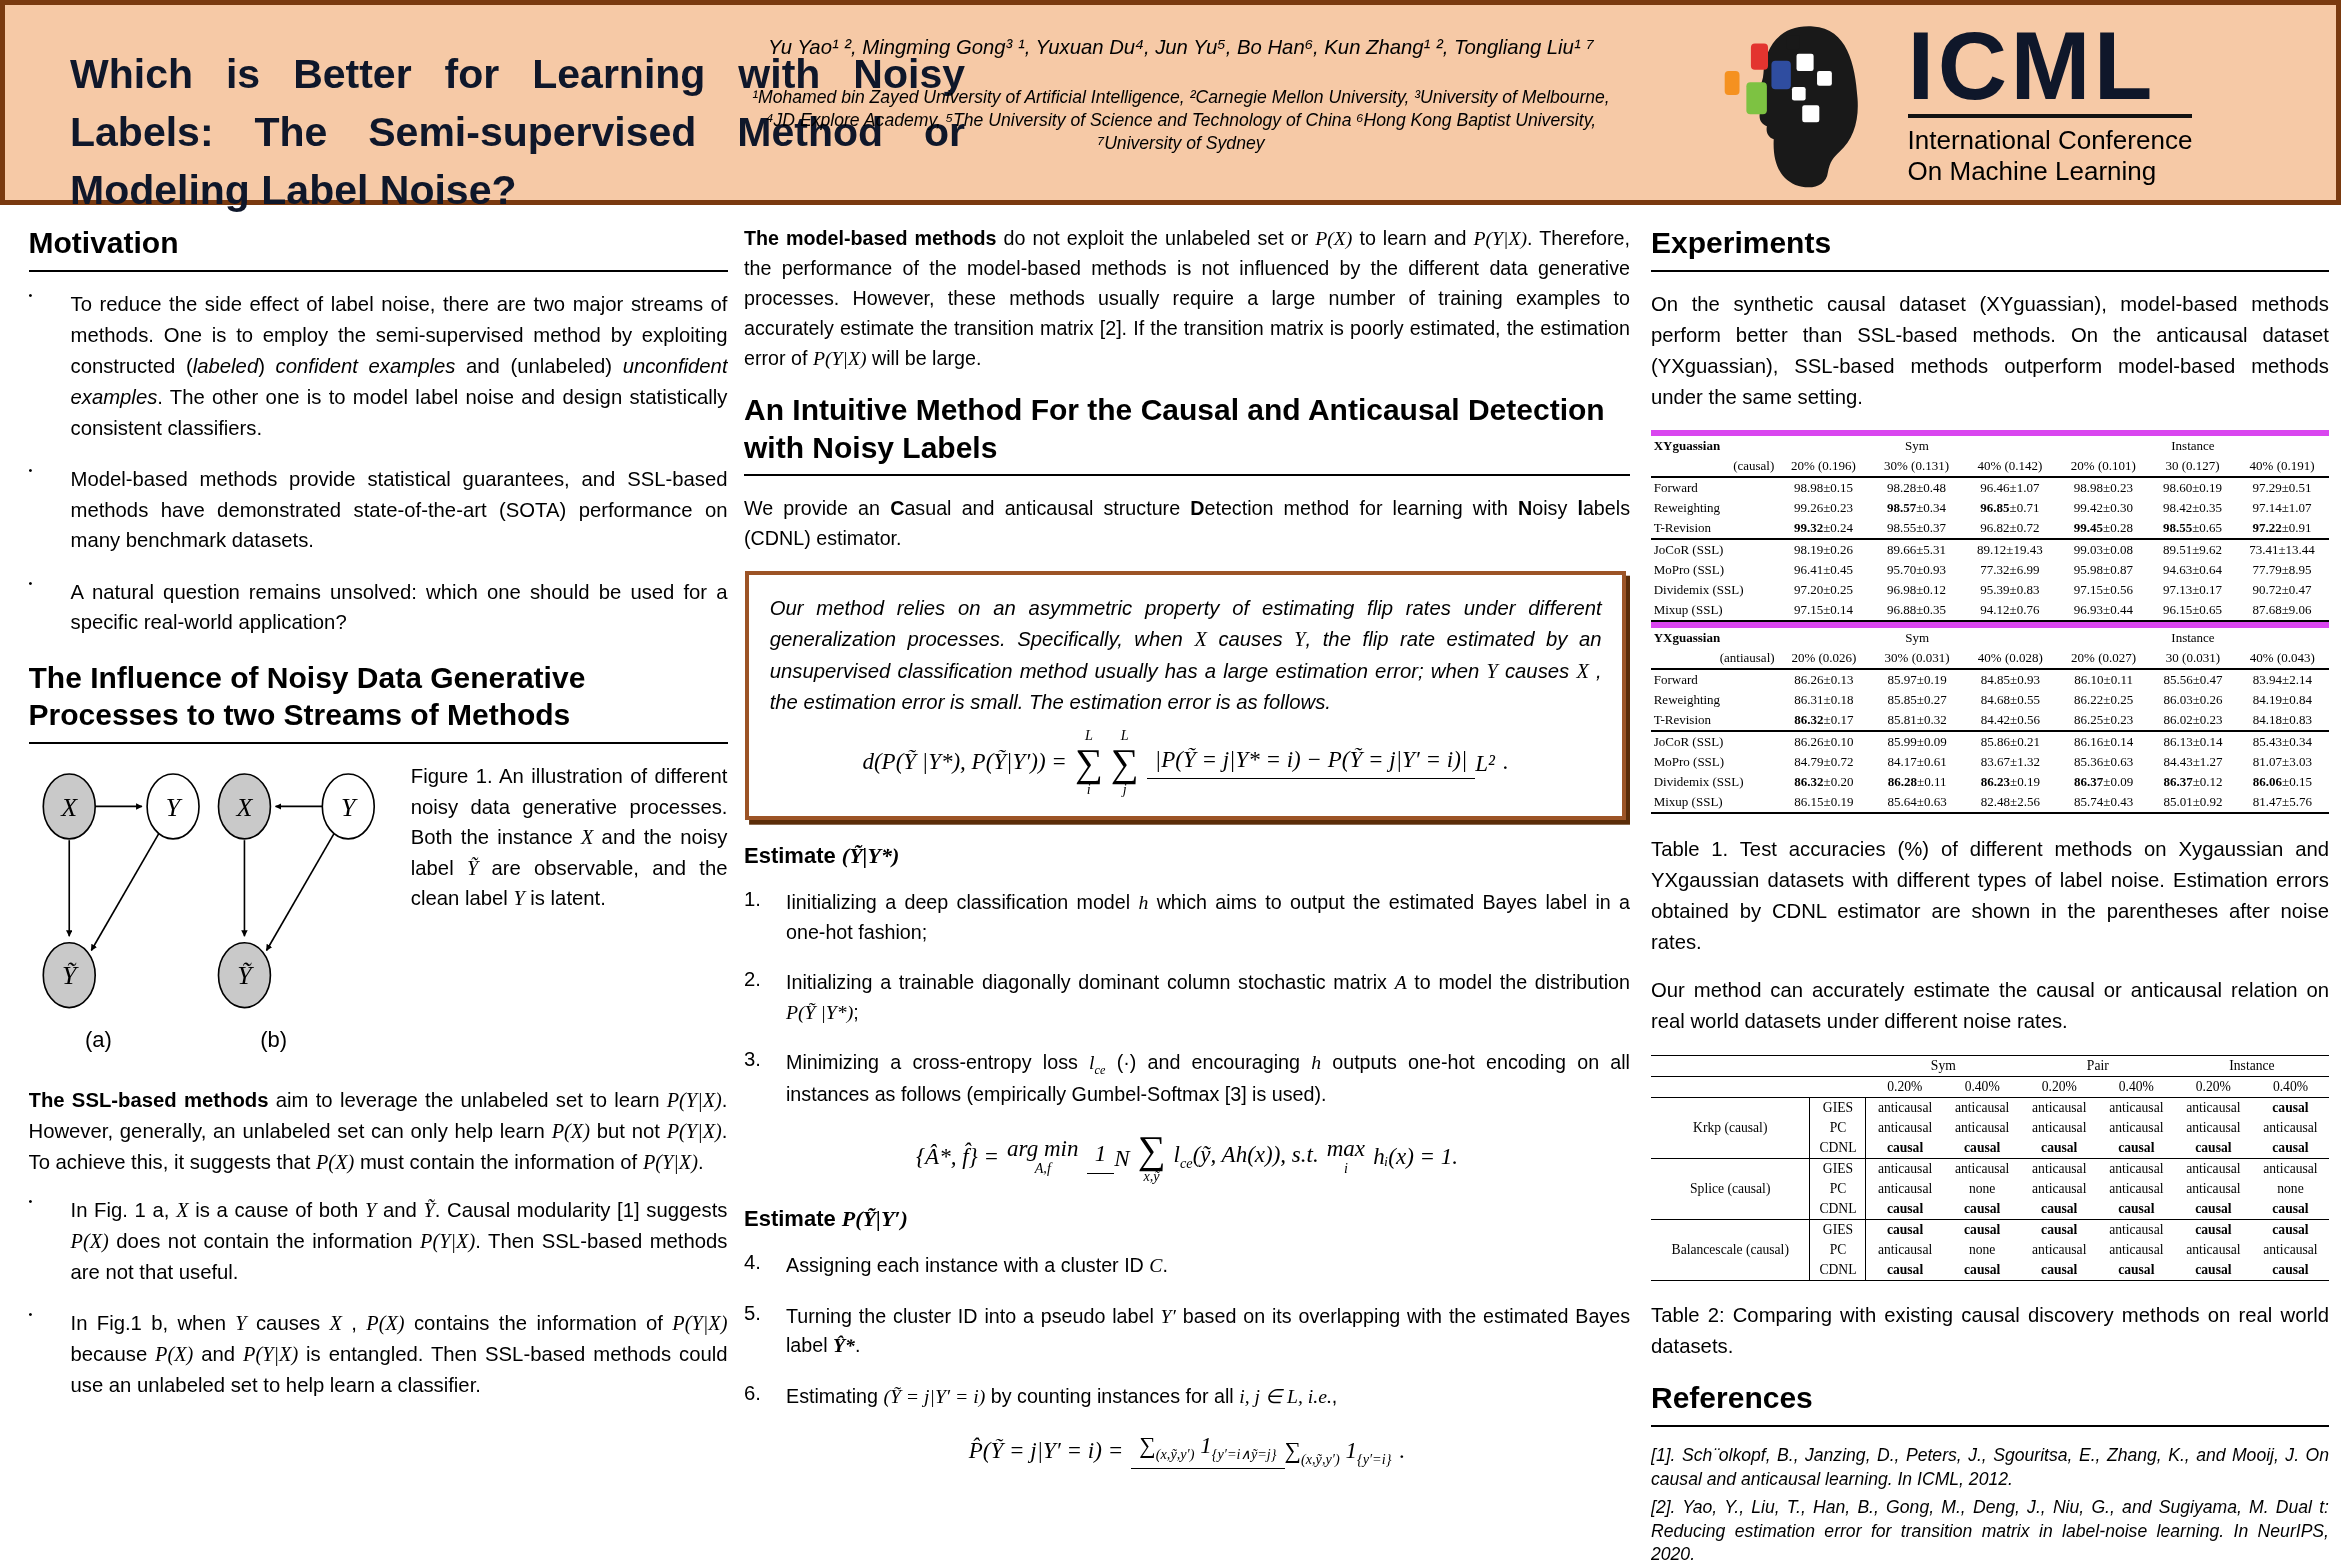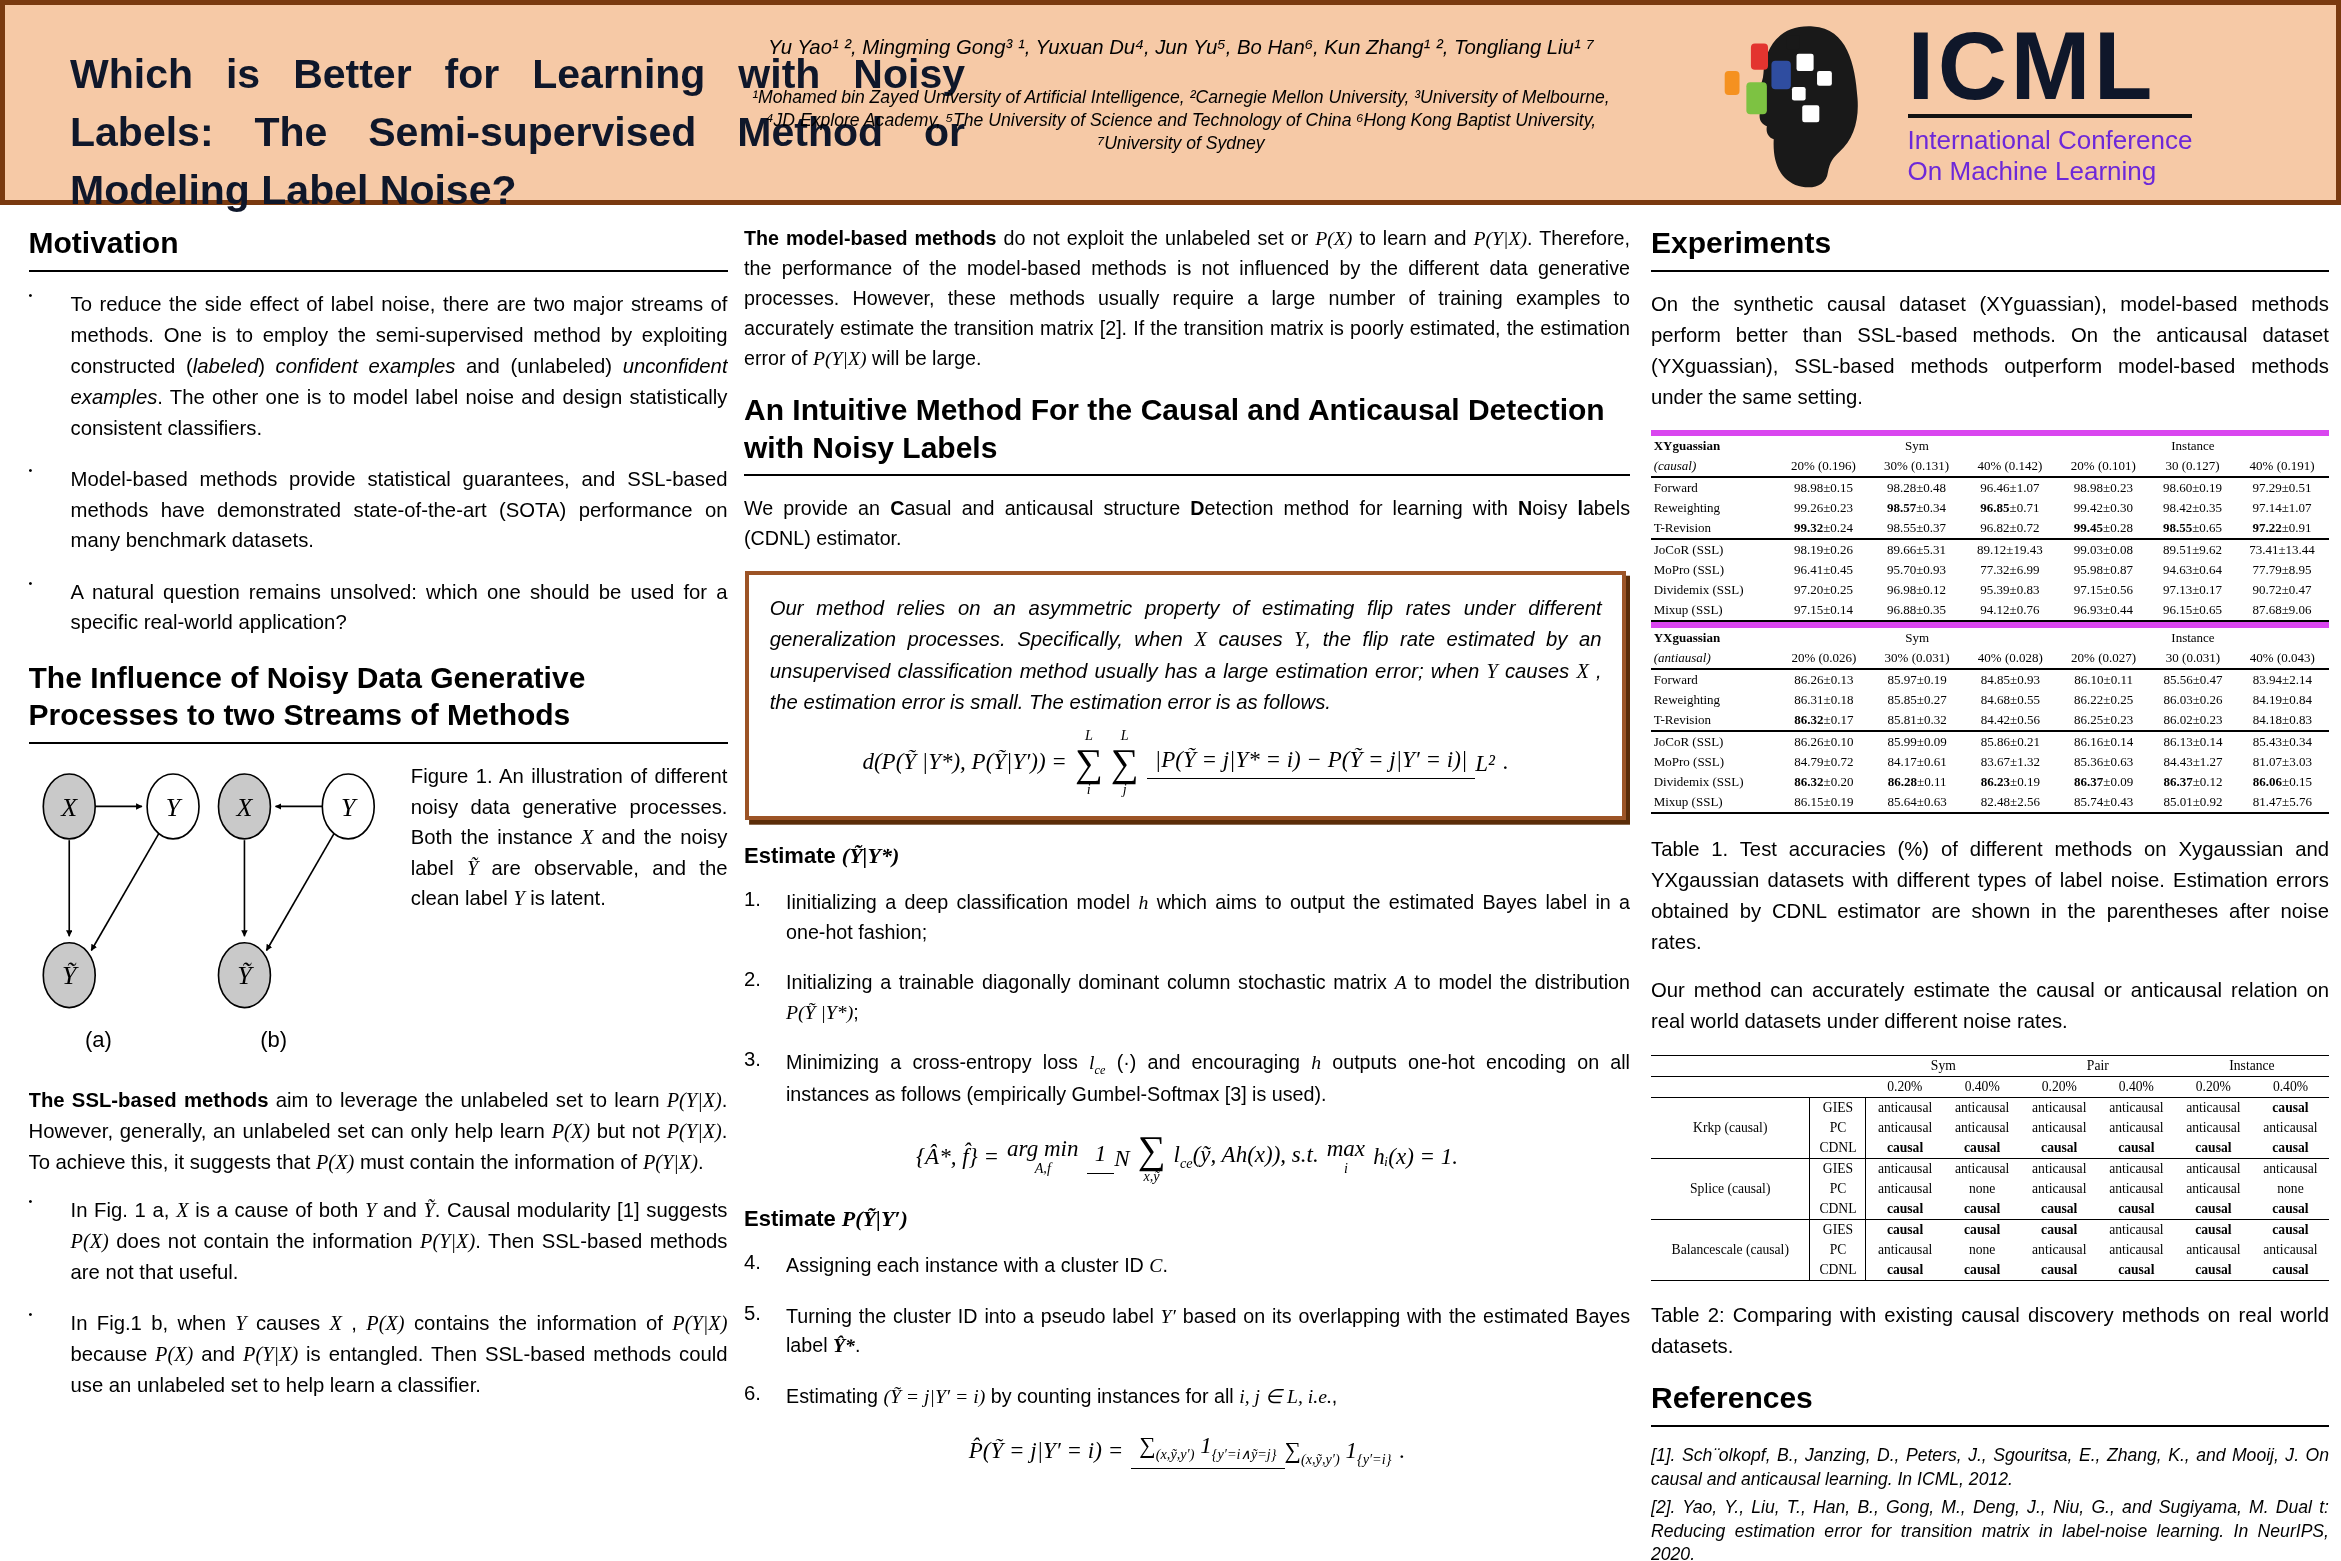--- a/index.html
+++ b/index.html
@@ -11,21 +11,21 @@
         border:5.4px solid #7a3a10;}
   .title{position:absolute;left:65px;top:12.2px;width:895px;font-size:41px;font-weight:700;
          line-height:1.42;text-align:justify;color:#0f172a;}
   .authors-wrap{position:absolute;left:732px;top:31px;width:888px;text-align:center;font-style:italic;}
   .authors{font-size:20.3px;}
   .affils{margin-top:27px;font-size:17.6px;line-height:1.3;}
   .logo{position:absolute;left:1714px;top:8.1px;width:610px;height:182px;display:flex;align-items:center;gap:17.6px;}
   .logo-text{display:flex;flex-direction:column;}
   .icml{font-size:96px;font-weight:800;letter-spacing:3.4px;line-height:0.95;color:#0f172a;}
   .icml-rule{height:4.1px;background:#121212;width:100%;margin:2.7px 0 6.8px 0;}
-  .tagline{font-size:26px;line-height:1.22;color:#6d28d9;}
+  .tagline{font-size:26px;line-height:1.22;color:#000000;}
 
   
   .col{position:absolute;top:224px;bottom:0;overflow:hidden;}
   .col1{left:28.5px;width:699px;}
   .col2{left:744px;width:886px;}
   .col3{left:1651px;width:678px;}
 
   .h2{font-size:30px;font-weight:700;line-height:1.25;border-bottom:2px solid #000;
       padding-bottom:8.1px;margin:0 0 17.6px 0;}
   .para{font-size:20.3px;line-height:1.52;text-align:justify;margin:0 0 17.6px 0;}
@@ -71,21 +71,21 @@
   .frac .den{padding-top:4.1px;}
   .underop{display:inline-flex;flex-direction:column;align-items:center;line-height:1.05;}
   .underop .lim{font-size:14.2px;}
 
   
   table.acad{border-collapse:collapse;font-family:"Liberation Serif",serif;width:100%;}
   table.t1{font-size:13px;border-top:6px solid #d946ef;border-bottom:2px solid #000;margin:0 0 20.3px 0;}
   table.t1 th,table.t1 td{padding:2px 2.7px;text-align:center;font-weight:400;}
   table.t1 thead tr:last-child th{border-bottom:2.7px double #000;}
   table.t1 .tname{font-weight:700;text-align:left;}
-  table.t1 .tsub{text-align:left;font-style:italic;}
+  table.t1 .tsub{text-align:right;}
   table.t1 .rowlabel{text-align:left;}
   table.t1 tbody tr.rulerow td{border-top:2.7px double #000;}
 
   table.t2{font-size:13.6px;border-top:1.4px solid #000;border-bottom:1.4px solid #000;margin:0 0 19px 0;}
   table.t2 th,table.t2 td{padding:2px 2.7px;text-align:center;font-weight:400;}
   table.t2 thead tr:first-child th{border-bottom:0.7px solid #000;}
   table.t2 thead tr:last-child th{border-bottom:1.4px solid #000;}
   table.t2 .dslabel{border-right:0.7px solid #000;}
   table.t2 .mname{border-right:0.7px solid #000;}
   table.t2 tbody tr.grouptop:not(:first-child) td{border-top:1.4px solid #000;}

